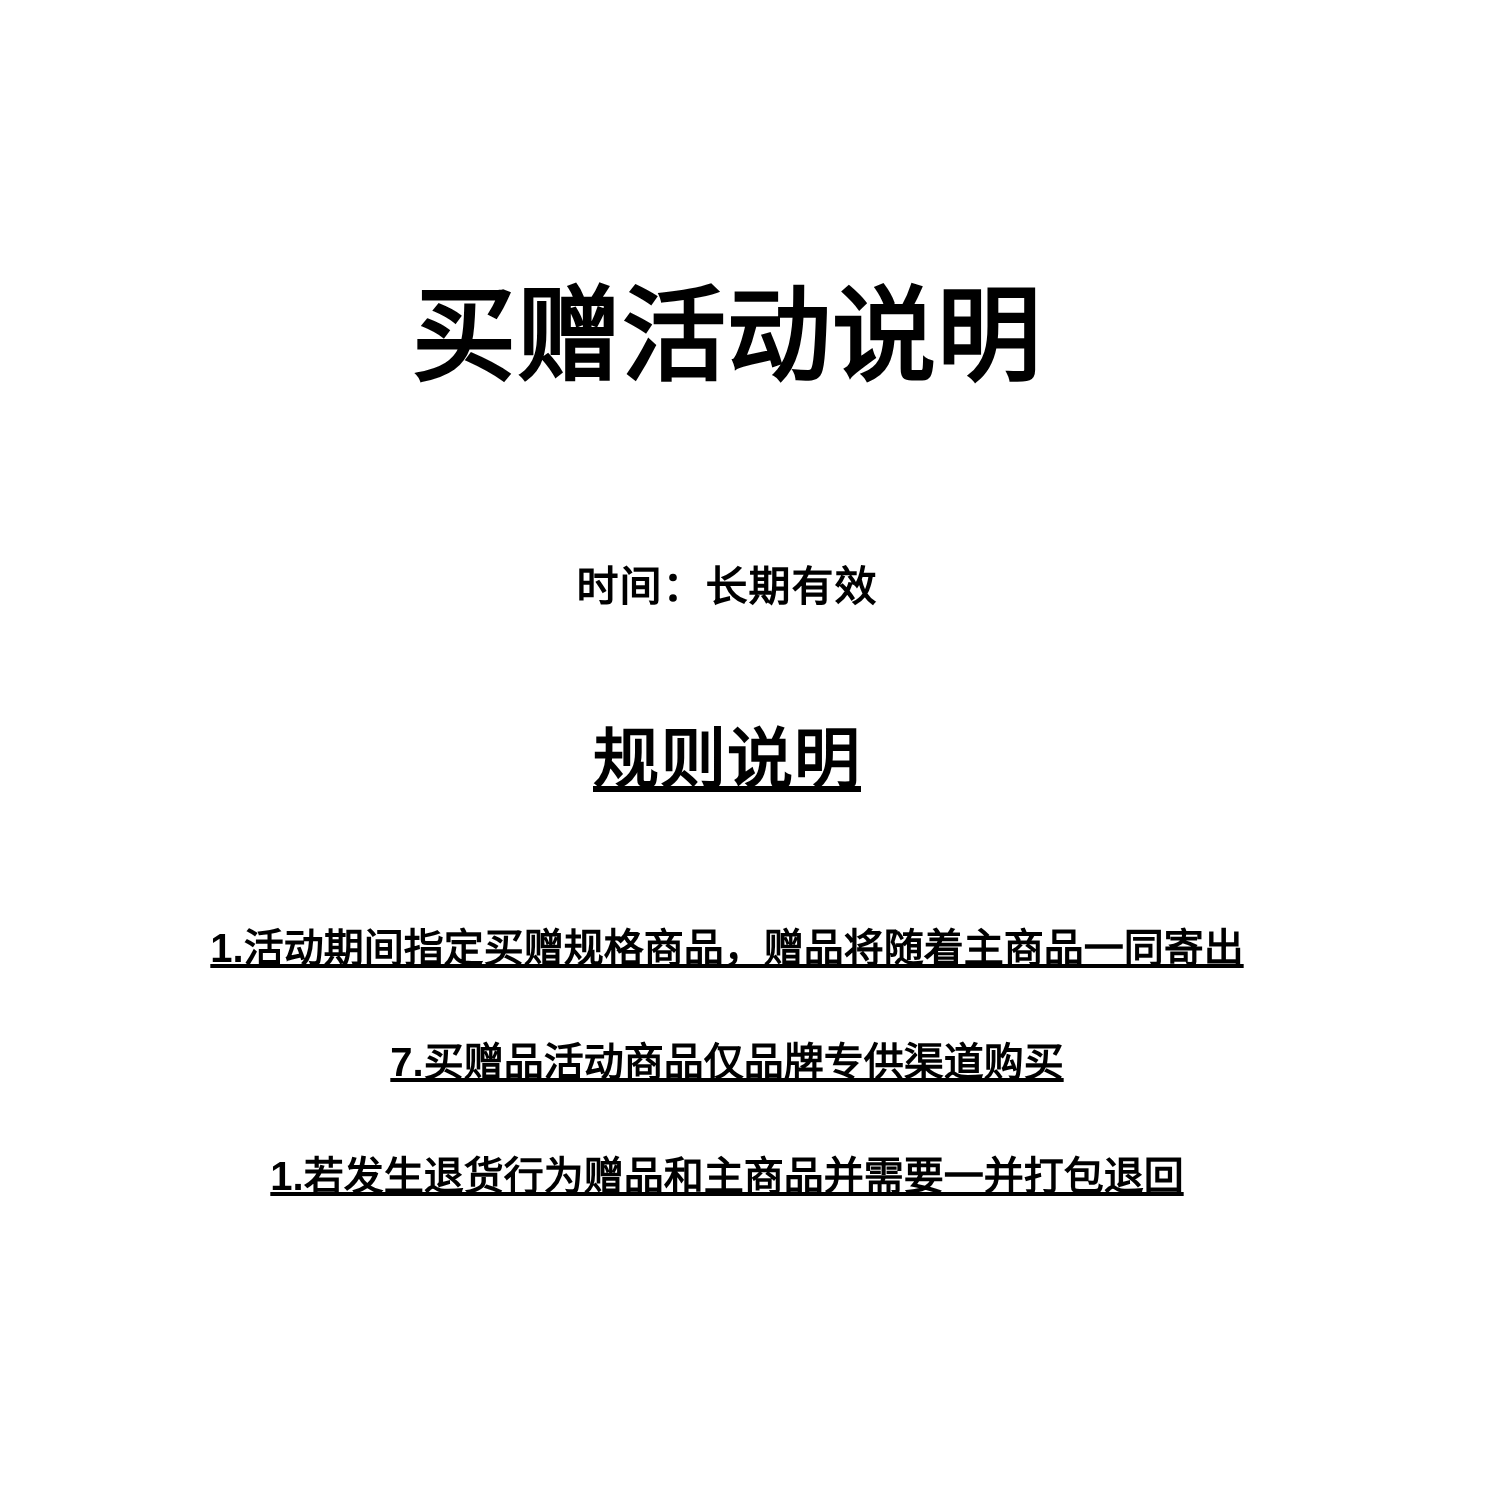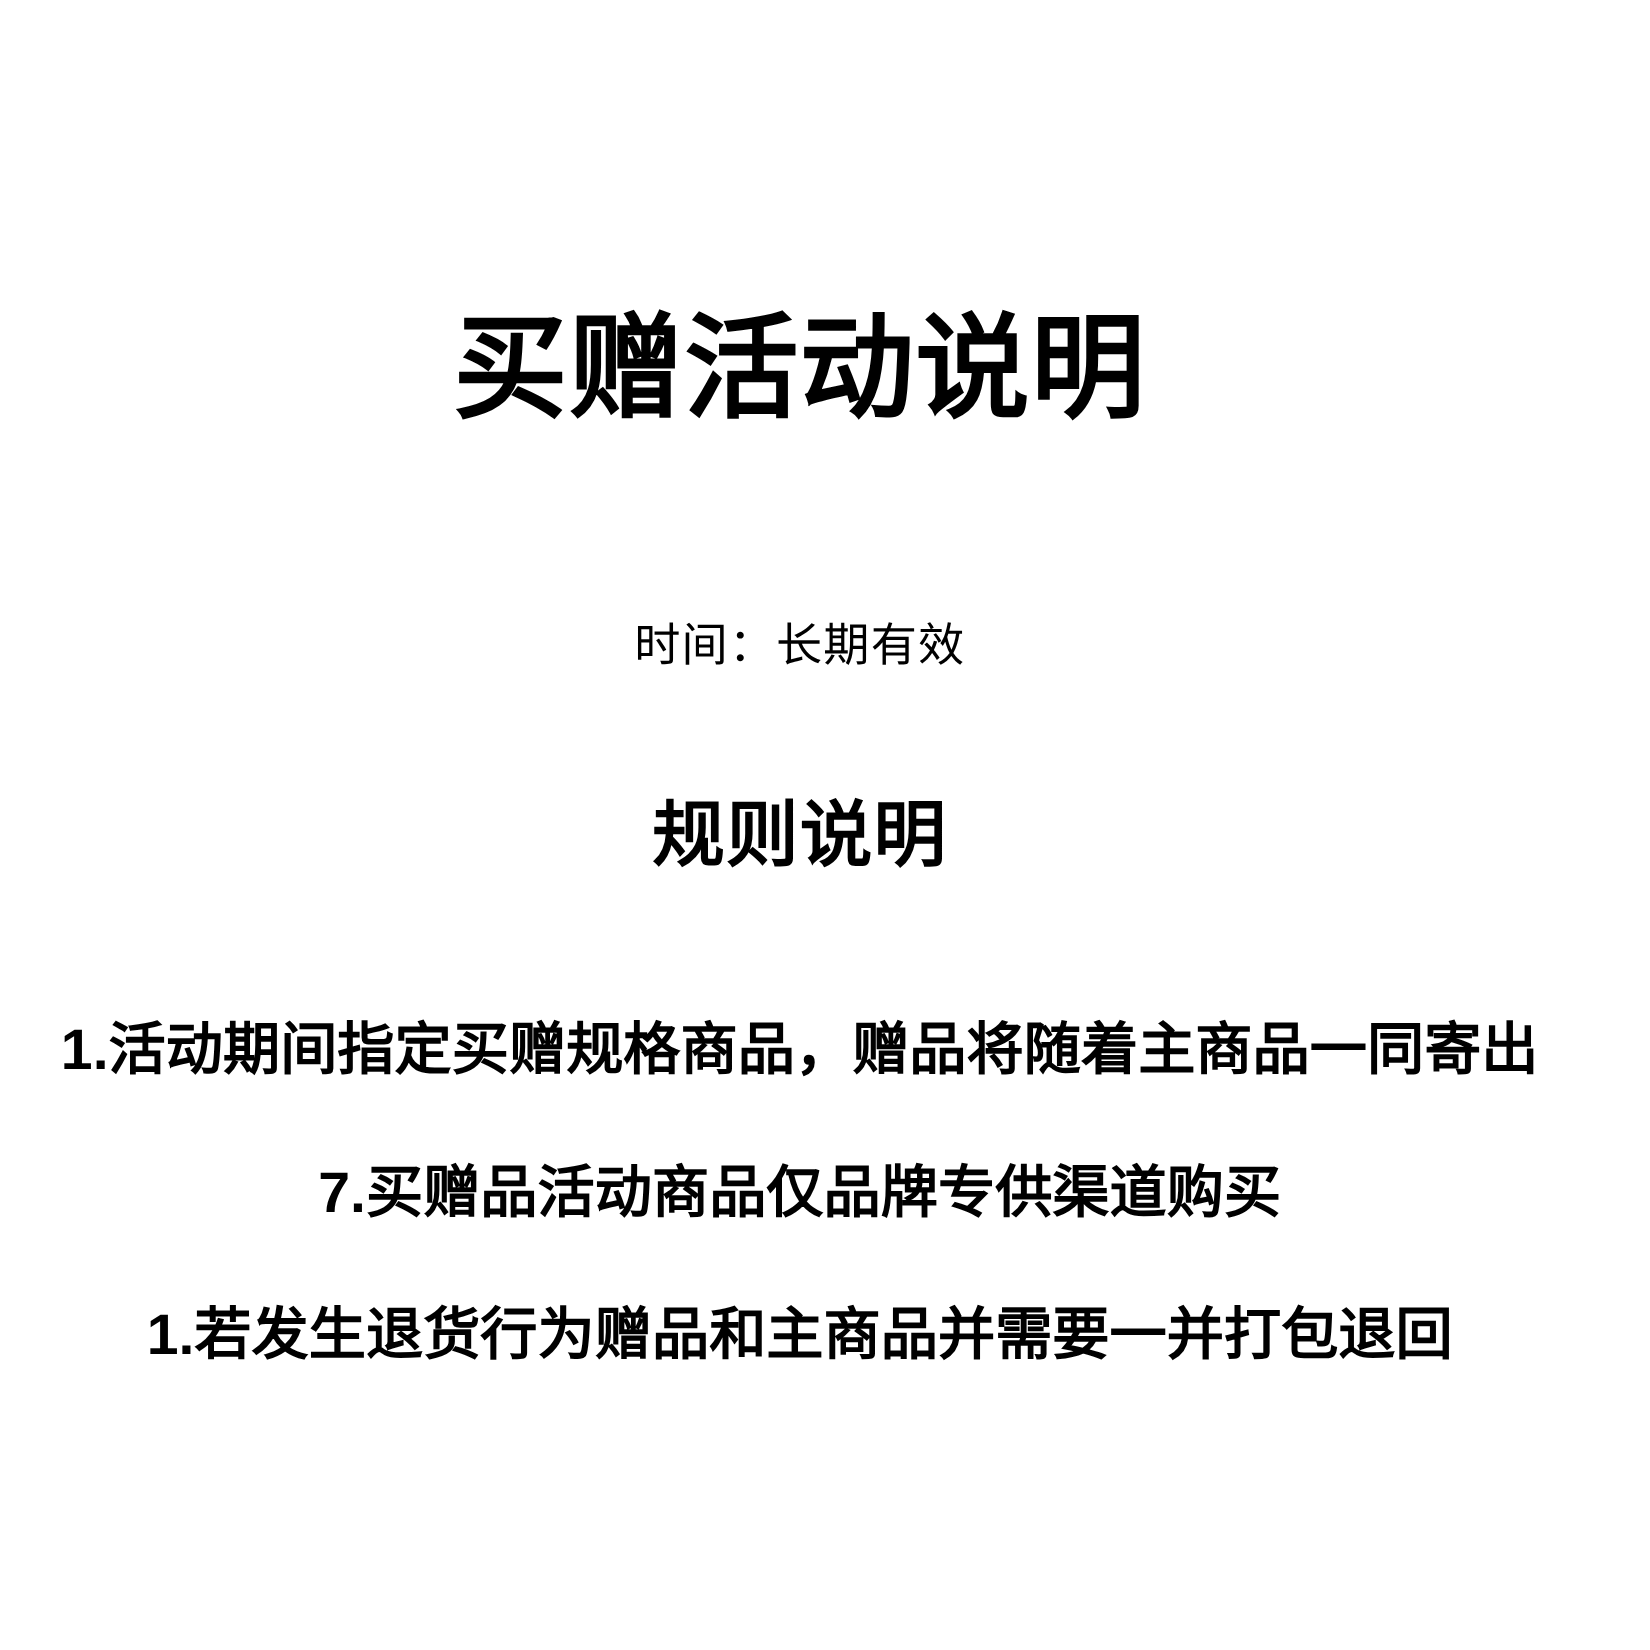--- a/index.html
+++ b/index.html
@@ -29,48 +29,50 @@
     font-size: 104px;
     font-weight: 700;
     line-height: 1.12;
     letter-spacing: 1px;
     text-align: center;
     color: #000000;
   }
   .period-line {
     margin-top: 88px;
     font-size: 42px;
-    font-weight: 400;
+    font-weight: 700;
     letter-spacing: 1px;
     text-align: center;
     color: #000000;
   }
   .section-title {
     margin-top: 92px;
     font-size: 66px;
     font-weight: 700;
     letter-spacing: 1px;
     text-align: center;
     color: #000000;
+    text-decoration: underline;
   }
   .rules {
     margin-top: 66px;
     width: 100%;
     display: flex;
     flex-direction: column;
     align-items: center;
   }
   .rule-item {
-    font-size: 52px;
+    font-size: 40px;
     font-weight: 700;
     line-height: 1.3;
     text-align: center;
     color: #000000;
     margin-bottom: 62px;
     white-space: nowrap;
+    text-decoration: underline;
   }
   .rule-item:last-child {
     margin-bottom: 0;
   }
 </style>
 </head>
 <body>
 
 <div class="page">
 

